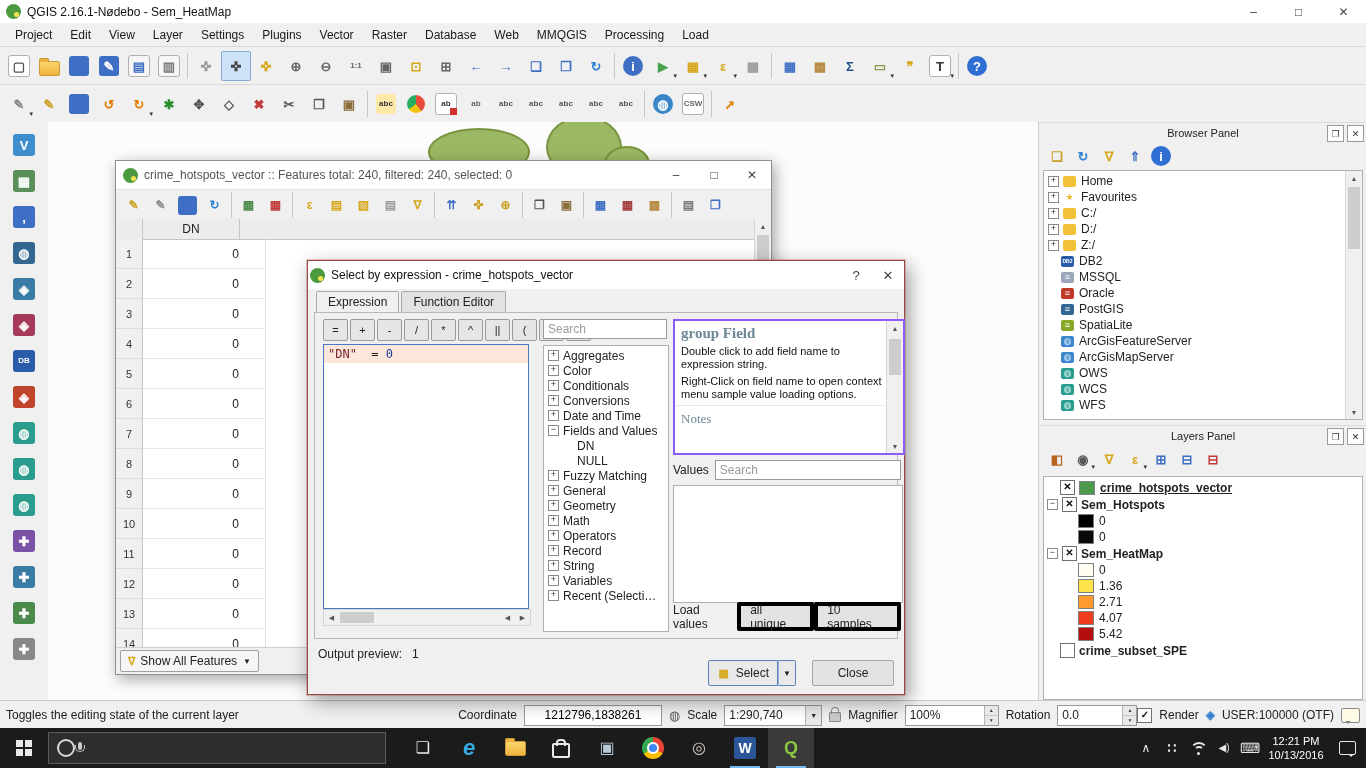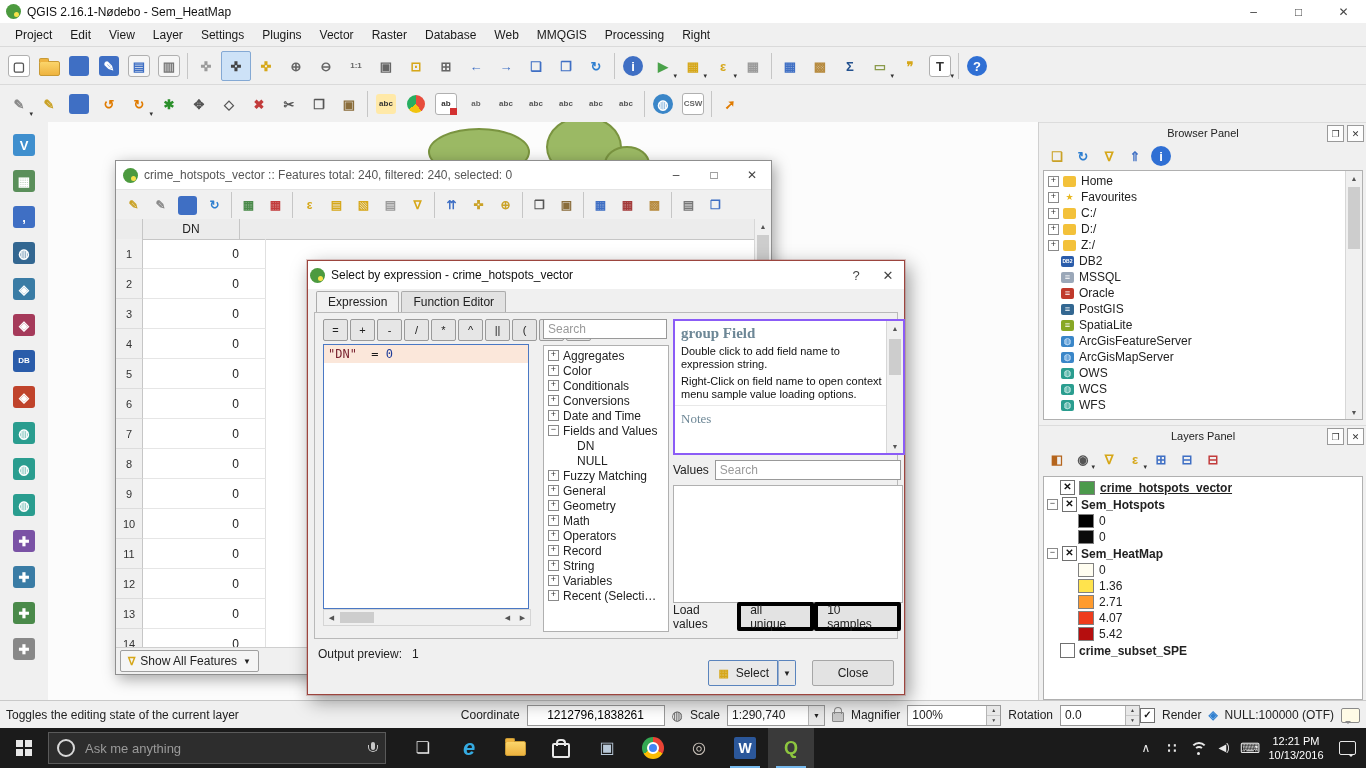--- a/index.html
+++ b/index.html
@@ -212,21 +212,21 @@
       <div class="menu-item">View</div>
       <div class="menu-item">Layer</div>
       <div class="menu-item">Settings</div>
       <div class="menu-item">Plugins</div>
       <div class="menu-item">Vector</div>
       <div class="menu-item">Raster</div>
       <div class="menu-item">Database</div>
       <div class="menu-item">Web</div>
       <div class="menu-item">MMQGIS</div>
       <div class="menu-item">Processing</div>
-      <div class="menu-item">Right</div>
+      <div class="menu-item">Load</div>
     </div>
 
   <div class="toolbar" id="toolbar1">
       <div class="tbi">
         <span class="ig br" style="color: rgb(85, 85, 85); background: rgb(255, 255, 255);">▢</span>
       </div>
       <div class="tbi">
         <span class="cssfolder"></span>
       </div>
       <div class="tbi">
@@ -983,37 +983,36 @@
       <div class="spin" id="rot-spin">
         <span class="stext">0.0</span>
         <span class="spincol">
             <span>▲</span>
             <span>▼</span>
           </span>
       </div>
       <span class="cb" style="margin:0">✓</span>
       <span class="sb-label">Render</span>
       <span class="crsicon">◈</span>
-      <span class="sb-label">NULL:100000 (OTF)</span>
+      <span class="sb-label">USER:100000 (OTF)</span>
       <span class="bubble"></span>
     </div>
   </div>
 
   <div id="taskbar">
     <div id="start-btn">
       <span class="startlogo">
           <span></span>
           <span></span>
           <span></span>
           <span></span>
         </span>
     </div>
     <div id="search-box">
       <span class="cortana-ring"></span>
-      <input placeholder="Ask me anything" style="">
       <span class="mic"></span>
     </div>
     <div id="tk-apps">
         <div class="tk-app">
           <span class="tkglyph" style="color: rgb(232, 232, 232); font-size: 16px;">❏</span>
         </div>
         <div class="tk-app">
           <span class="tkglyph" style="color: rgb(53, 171, 226); font-size: 22px; font-weight: bold; font-style: italic;">e</span>
         </div>
         <div class="tk-app">

